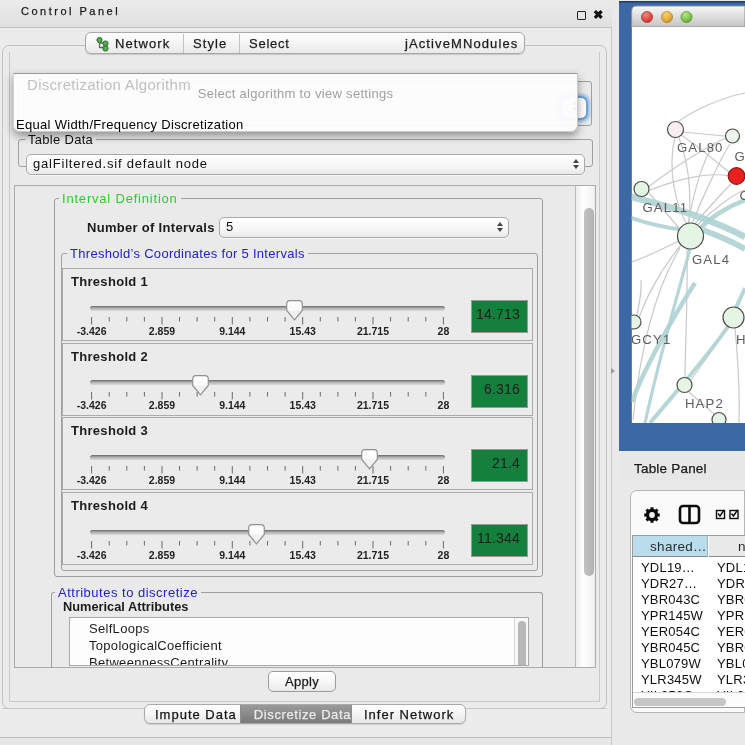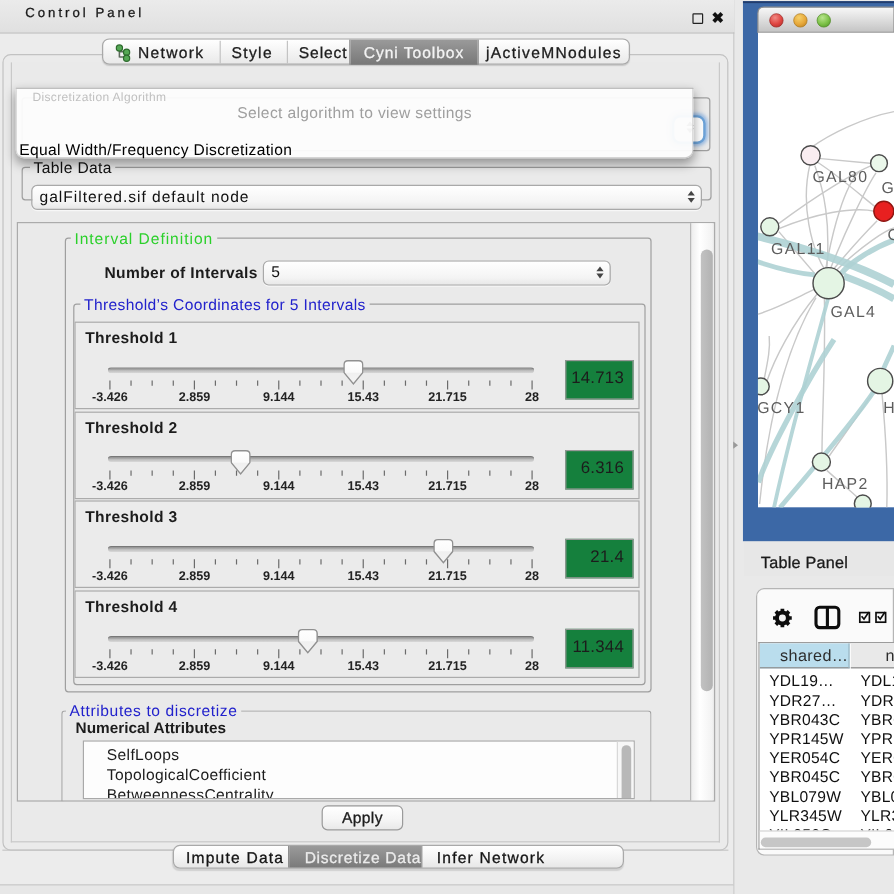--- a/index.html
+++ b/index.html
@@ -26,42 +26,42 @@
 .gtitle{position:absolute;top:-8.5px;font-size:13px;background:#eaeaea;padding:0 3px;white-space:nowrap}
 
 .combo{position:absolute;height:21px;background:linear-gradient(#ffffff,#f4f4f4 70%,#e8e8e8);border:1px solid #a9a9a9;border-radius:5px;font-size:13px;box-shadow:0 1px 0 rgba(255,255,255,.6)}
 .combo .cv{position:absolute;left:6px;top:.5px;color:#111;letter-spacing:.8px}
 .arr{position:absolute;width:10px;font-size:0}
 .arr i{display:block;width:0;height:0;border-left:3.5px solid transparent;border-right:3.5px solid transparent}
 .arr .up{border-bottom:4.5px solid #444;margin-bottom:2px}
 .arr .dn{border-top:4.5px solid #444}
 
 #popup{position:absolute;z-index:30;left:13px;top:73px;width:565px;height:59px;background:rgba(252,252,252,.96);border-top:1.5px solid #9a9a9a;border-left:1px solid #d5d5d5;border-right:1px solid #c9c9c9;border-bottom:1px solid #c9c9c9;border-radius:0 0 7px 7px;box-shadow:0 4px 9px rgba(0,0,0,.38)}
-#popup .ghost{position:absolute;left:13px;top:2px;font-size:10px;color:#c0c0c0}
+#popup .ghost{position:absolute;left:13px;top:2px;font-size:15px;color:#c0c0c0}
 #popup .it1{position:absolute;left:0;right:0;top:12px;text-align:center;font-size:13px;color:#9f9f9f}
 #popup .it2{position:absolute;left:2px;top:26.5px;font-size:13px;font-weight:bold;color:#000;letter-spacing:.75px}
 #popup .it3{position:absolute;left:2px;top:43px;font-size:13px;color:#000}
 
 #spane{position:absolute;left:14px;top:185px;width:582px;height:483px;background:#eaeaea;border:1px solid #ababab}
 #sthumb{position:absolute;left:3px;top:22px;width:9px;height:368px;background:linear-gradient(90deg,#c6c6c6,#b2b2b2);border-radius:5px}
 
 .tbox{position:absolute;left:48px;width:471px;height:73px;background:#ebebeb;border:1px solid #ababab}
 .tname{position:absolute;left:8px;top:5px;font-size:13px;font-weight:bold}
 .trk{position:absolute;left:27px;top:36.5px;width:355px;height:5px;border-radius:3px;background:linear-gradient(#8b8b8b,#bdbdbd 45%,#d9d9d9);border-top:1px solid #787878}
 .ticks{position:absolute;left:0;top:0}
 .tl{position:absolute;top:55.5px;width:50px;text-align:center;font-size:10.5px;font-weight:bold;color:#222;letter-spacing:0}
 .thumb{position:absolute;top:31px;width:17px;height:21px}
 .vbox{position:absolute;left:408px;top:31px;width:57px;height:33px;background:#15803d;border:1px solid #989898;font-size:14px;text-align:right;padding:5px 7px 0 0;letter-spacing:.2px}
 
 #nlist{position:absolute;left:55px;top:432px;width:460px;height:49px;background:#fdfdfd;border:1px solid #a9a9a9;overflow:hidden;font-size:13px;padding-top:2px}
 #nlist div{padding-left:19px;height:17px;line-height:17px}
 
 #apply{position:absolute;left:268px;top:671px;width:68px;height:21px;background:linear-gradient(#ffffff,#f6f6f6 55%,#e9e9e9);border:1px solid #9b9b9b;border-radius:5px;text-align:center;font-size:13px;padding-top:2px}
 
-#btabs{position:absolute;left:144px;top:704px;width:376px;height:20px;background:linear-gradient(#ffffff,#f2f2f2 60%,#e7e7e7);border:1px solid #a9a9a9;border-radius:6px;box-shadow:0 1px 1px rgba(0,0,0,.12)}
+#btabs{position:absolute;left:144px;top:704px;width:322px;height:20px;background:linear-gradient(#ffffff,#f2f2f2 60%,#e7e7e7);border:1px solid #a9a9a9;border-radius:6px;box-shadow:0 1px 1px rgba(0,0,0,.12)}
 #bdark{position:absolute;left:95px;top:0;width:112px;height:18px;background:linear-gradient(#9a9a9a,#7a7a7a);border-left:1px solid #8e8e8e;border-right:1px solid #8e8e8e}
 #bdark span{position:absolute;left:0;right:0;top:2px;text-align:right;font-size:13px;color:#ebebeb;letter-spacing:.6px}
 .btx{position:absolute;top:2px;font-size:13px;color:#151515;letter-spacing:1px}
 #pline{position:absolute;left:2px;top:708px;width:605px;height:1px;background:#c6c6c6}
 
 #tphead{position:absolute;left:620px;top:452px;width:125px;height:28px;background:#e7e7e7}
 #tphead .t{position:absolute;left:14px;top:9px;font-size:13.5px;letter-spacing:.2px;color:#1a1a1a}
 #tpanel{position:absolute;left:630px;top:490px;width:115px;height:223px;background:#fafafa;border:1px solid #b5b5b5;border-radius:7px 0 0 7px}
 #tbl{position:absolute;left:632px;top:535px;width:113px;height:173px;background:#fff;border:1px solid #9c9c9c;border-right:none;overflow:hidden;font-size:13px}
 .hc{position:absolute;top:0;height:21px;border-bottom:1.5px solid #8a8a8a;font-size:13.5px;color:#2c2c2c;text-align:center;padding-top:3px}
@@ -85,23 +85,20 @@
   <path d="M3.5 5v7M3.5 7h5M3.5 11.5h5" stroke="#5c6b5c" stroke-width="1.3" fill="none"></path>
   <circle cx="3.5" cy="4" r="2.6" fill="#55a855" stroke="#2d6b2d"></circle>
   <circle cx="9.5" cy="7.5" r="2.6" fill="#55a855" stroke="#2d6b2d"></circle>
   <circle cx="9.5" cy="12.5" r="2.6" fill="#55a855" stroke="#2d6b2d"></circle>
  </svg>
  <div class="ttx" style="left:29px">Network</div>
  <div class="tsep" style="left:97px"></div>
  <div class="ttx" style="left:107px">Style</div>
  <div class="tsep" style="left:153px"></div>
  <div class="ttx" style="left:163px;letter-spacing:.75px">Select</div>
- <div id="tdark">
-      <span>Cyni Toolbox</span>
-    </div>
  <div class="ttx" style="left:319px">jActiveMNodules</div>
 </div>
 <div class="grp" style="left:18px;top:81px;width:574px;height:45px"></div>
 <div class="abs" style="left:560px;top:96px;width:28px;height:24px;background:#fff;border:2px solid #6da3d8;border-radius:7px;box-shadow:0 0 3px 1.5px rgba(90,150,220,.55)"></div>
 <div class="arr" style="left:572px;top:101px">
     <i class="up"></i>
     <i class="dn"></i>
   </div>
 <div id="popup">
  <div class="ghost">Discretization Algorithm</div>

